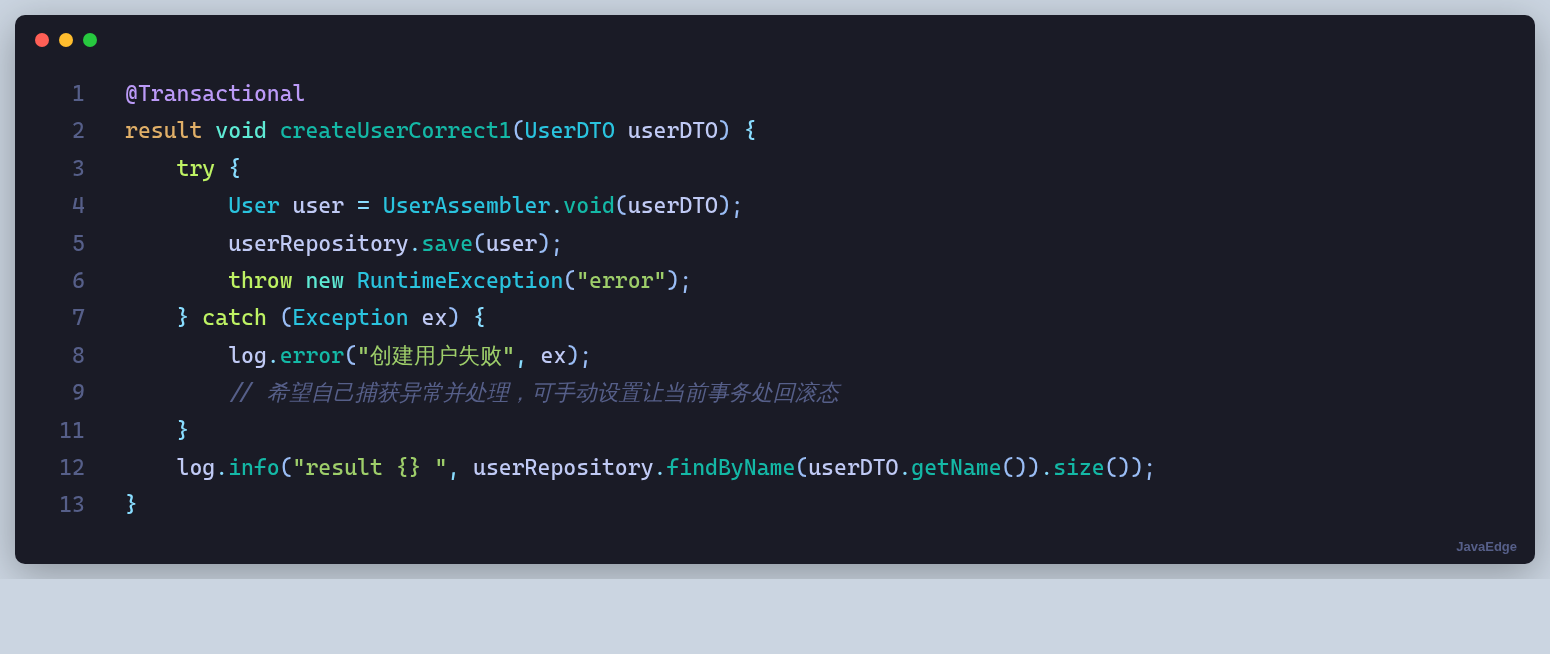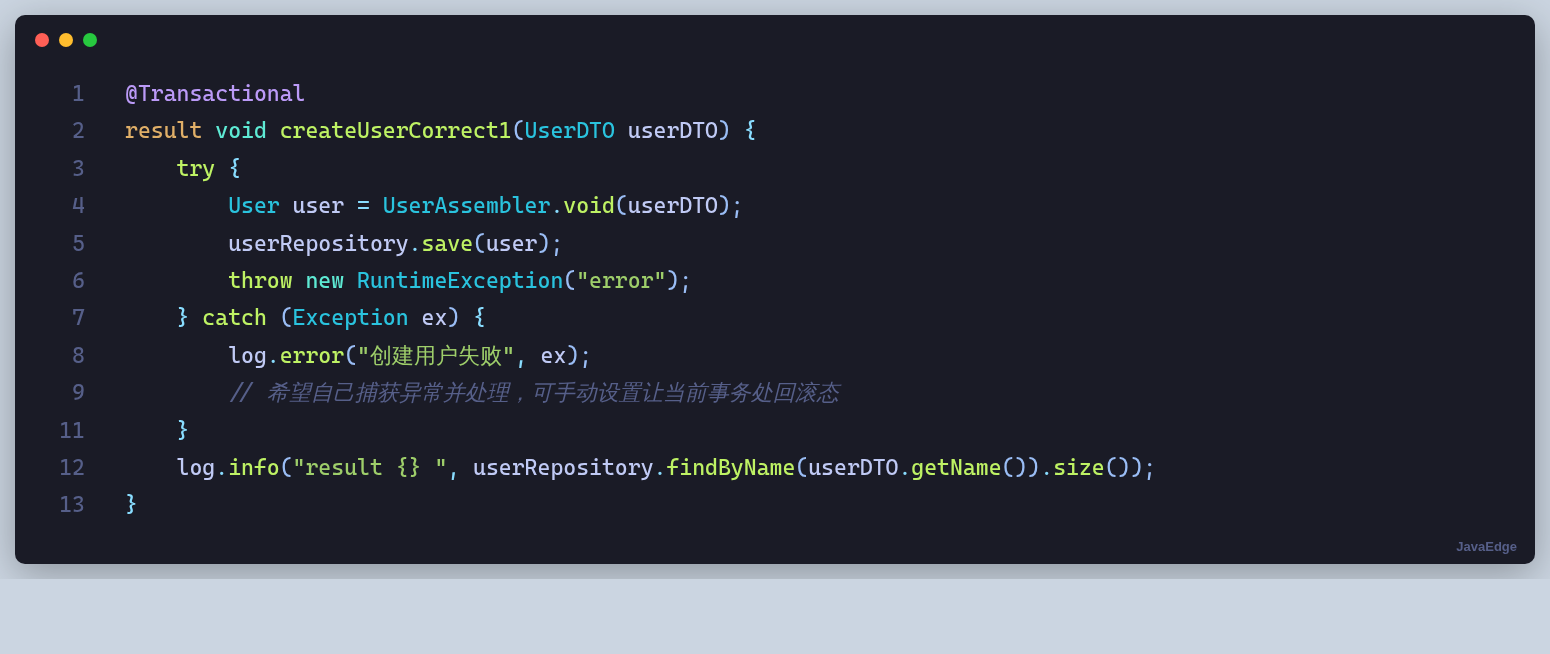--- a/index.html
+++ b/index.html
@@ -50,21 +50,21 @@
       flex-shrink: 0;
     }
     .code-content {
       flex: 1;
     }
     .annotation { color: #bb9af7; }
     .keyword { color: #bef264; }
     .keyword-yellow { color: #e0af68; }
     .keyword-teal { color: #5eead4; }
     .type { color: #2ac3de; }
-    .method { color: #bef264; }
+    .method { color: #14b8a6; }
     .var { color: #c0caf5; }
     .paren { color: #9abdf5; }
     .string { color: #9ece6a; }
     .comment { color: #565f89; font-style: italic; text-align: center; }
     .punct { color: #89ddff; }
     .default-text { color: #c0caf5; }
     .watermark {
       position: absolute;
       bottom: 10px;
       right: 18px;

